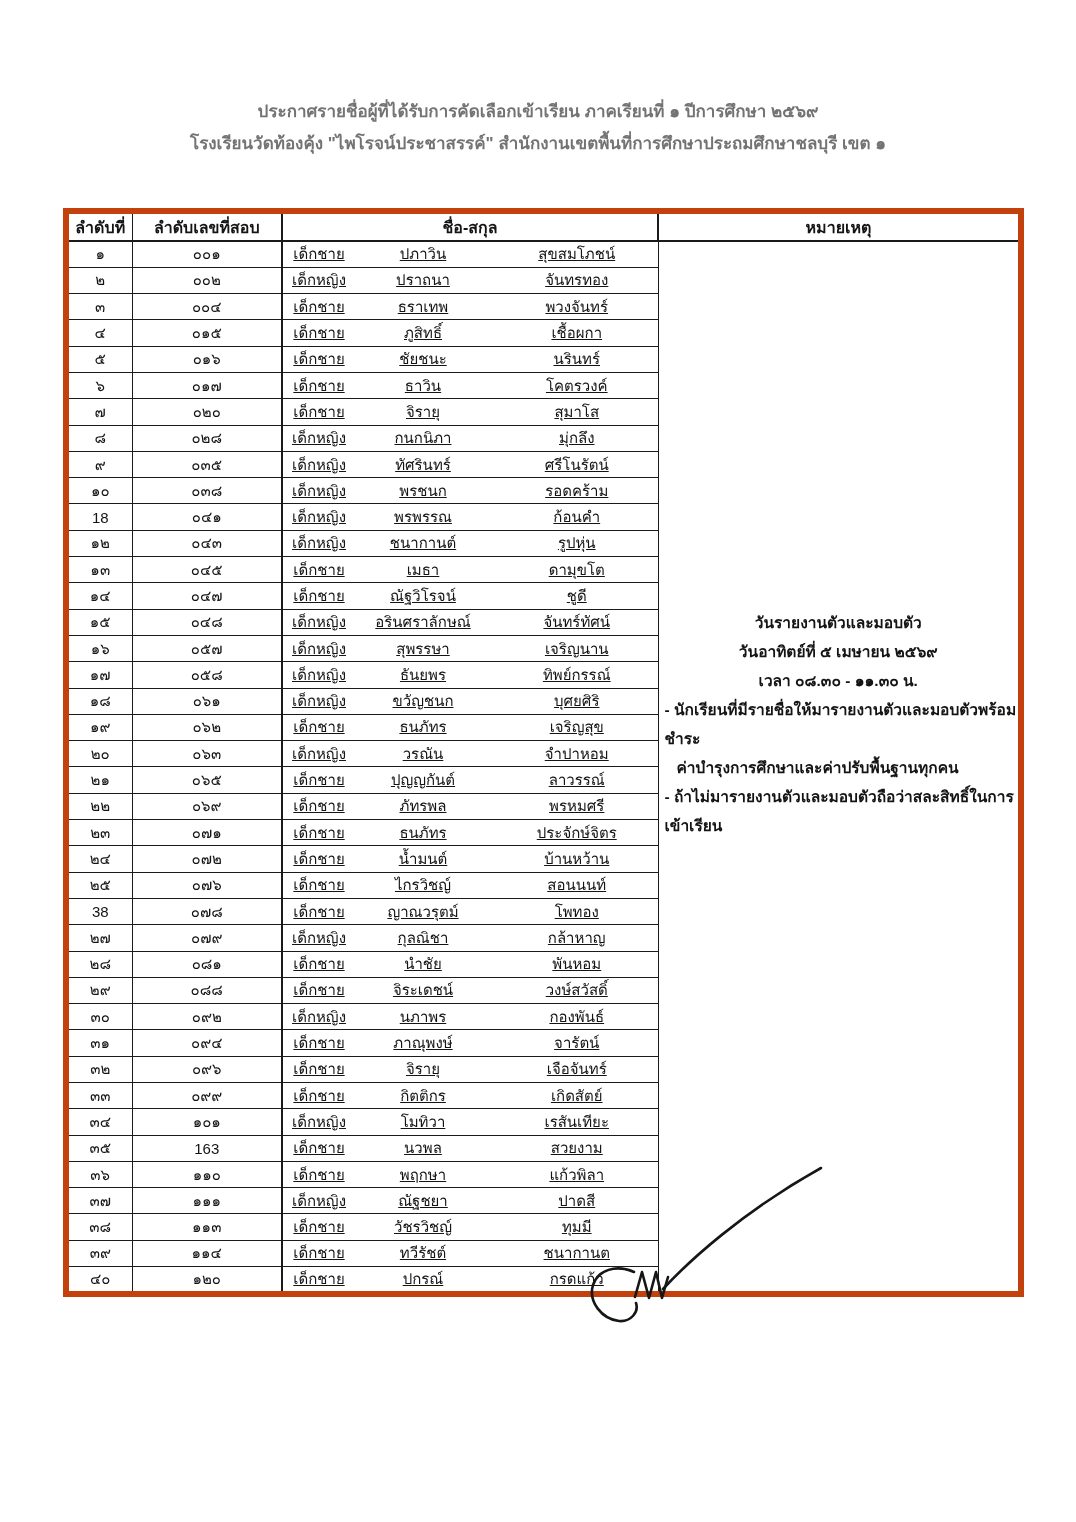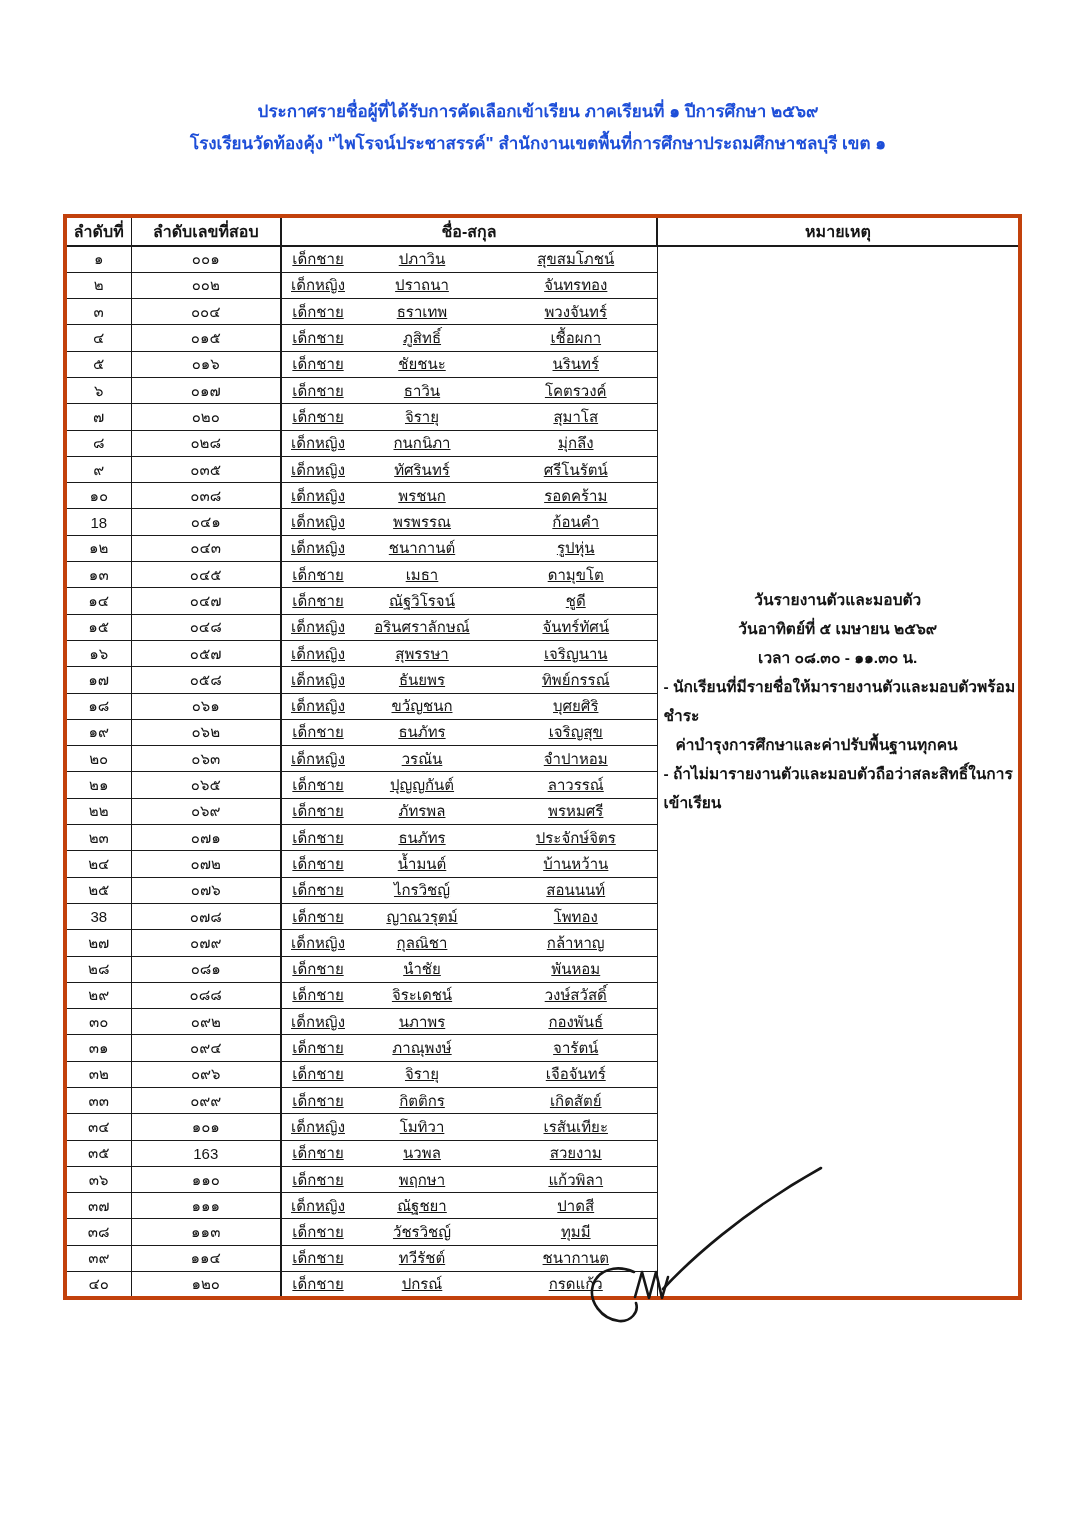--- a/index.html
+++ b/index.html
@@ -19,32 +19,32 @@
   
   .title-block {
     position: absolute;
     top: 96px;
     left: 0;
     width: 100%;
     text-align: center;
     font-weight: bold;
     font-size: 17px;
     line-height: 32px;
-    color: #1d4ed8;
+    color: #737373;
   }
 
   
   .roster-table {
     position: absolute;
     left: 63px;
-    top: 214px;
+    top: 208px;
     width: 955px;
     border-collapse: collapse;
     table-layout: fixed;
-    border: 4px solid #c2410c;
+    border: 6px solid #c2410c;
     font-size: 15px;
   }
   .roster-table th {
     border: 1px solid #1a1a1a;
     border-bottom: 2px solid #1a1a1a;
     height: 30px;
     font-size: 16px;
     font-weight: bold;
     text-align: center;
     vertical-align: middle;
@@ -67,20 +67,21 @@
   
   .c-remarks {
     vertical-align: top !important;
     border-left: 2px solid #1a1a1a;
   }
   #remarks-block {
     padding-top: 338px;
     font-weight: bold;
     font-size: 15.5px;
     line-height: 29px;
+    margin-top: 28px;
   }
   .rm-center { text-align: center; }
   .rm-note   { text-align: left; padding-left: 6px; }
   .rm-indent { padding-left: 18px; }
 
   
   .signature-svg {
     position: absolute;
     left: 575px;
     top: 1150px;

